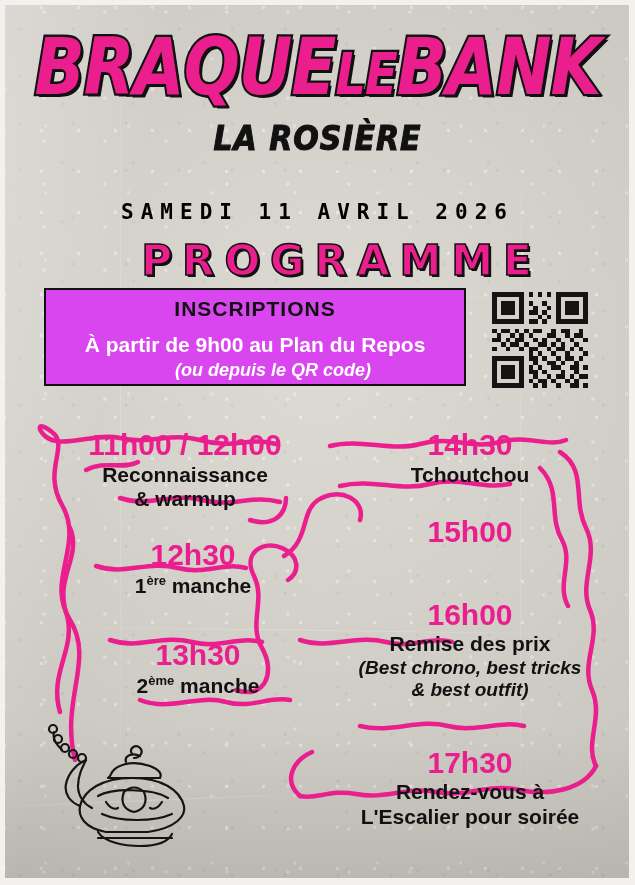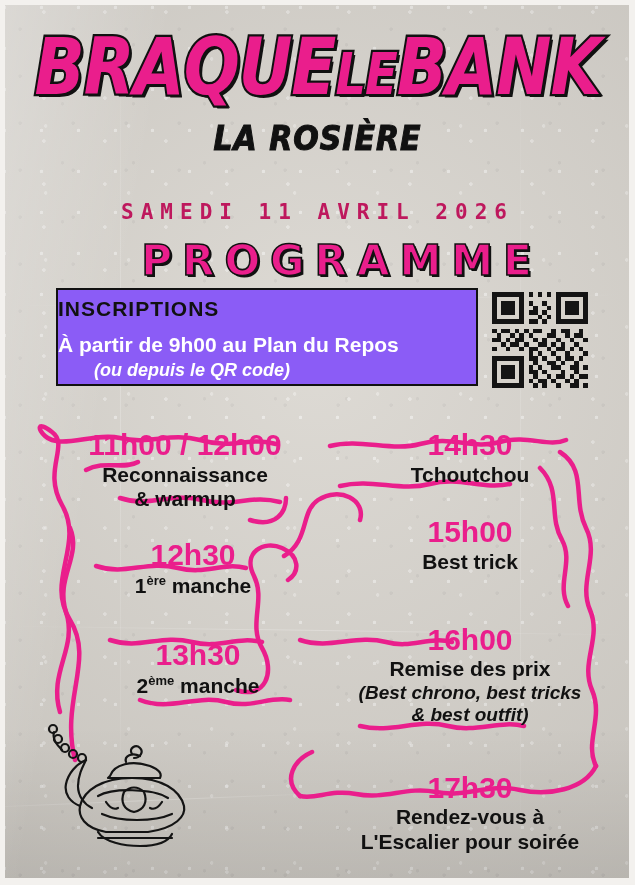--- a/index.html
+++ b/index.html
@@ -126,21 +126,21 @@
   .date-line {
     position: absolute;
     top: 200px;
     left: 0;
     width: 635px;
     text-align: center;
     font-family: "DejaVu Sans Mono", monospace;
     font-weight: bold;
     font-size: 21px;
     letter-spacing: 7px;
-    color: #be185d;
+    color: #000000;
   }
 
   .programme {
     position: absolute;
     top: 236px;
     left: 0;
     width: 635px;
     text-align: center;
     font-family: "DejaVu Sans", sans-serif;
     font-weight: bold;
@@ -149,27 +149,27 @@
     color: #ea1e8c;
     -webkit-text-stroke: 1.6px #111111;
     text-shadow: 2px 2px 0 #111111;
     padding-left: 24px;
   }
 
   
   .insc-box {
     position: absolute;
     top: 288px;
-    left: 56px;
+    left: 44px;
     width: 422px;
     height: 98px;
-    background: #8b5cf6;
+    background: #d946ef;
     border: 2px solid #111111;
     box-sizing: border-box;
-    text-align: left;
+    text-align: center;
     color: #ffffff;
     padding-top: 7px;
   }
   .insc-title {
     font-family: "Liberation Sans", sans-serif;
     font-weight: bold;
     font-size: 21px;
     letter-spacing: 1px;
     color: #111111;
   }
@@ -449,21 +449,20 @@
       </div>
     </div>
 
     <div class="col col-right">
       <div class="slot" style="margin-bottom:28px;">
         <div class="slot-time">14h30</div>
         <div class="slot-label">Tchoutchou</div>
       </div>
       <div class="slot" style="text-align:center;">
         <div class="slot-time">15h00</div>
-        <div class="slot-label">Best trick</div>
       </div>
       <div class="slot" style="margin-bottom:44px;margin-top:48px;">
         <div class="slot-time">16h00</div>
         <div class="slot-label">Remise des prix</div>
         <div class="slot-note">(Best chrono, best tricks<br>&amp; best outfit)</div>
       </div>
       <div class="slot">
         <div class="slot-time">17h30</div>
         <div class="slot-label">Rendez-vous à<br>L'Escalier pour soirée</div>
       </div>

